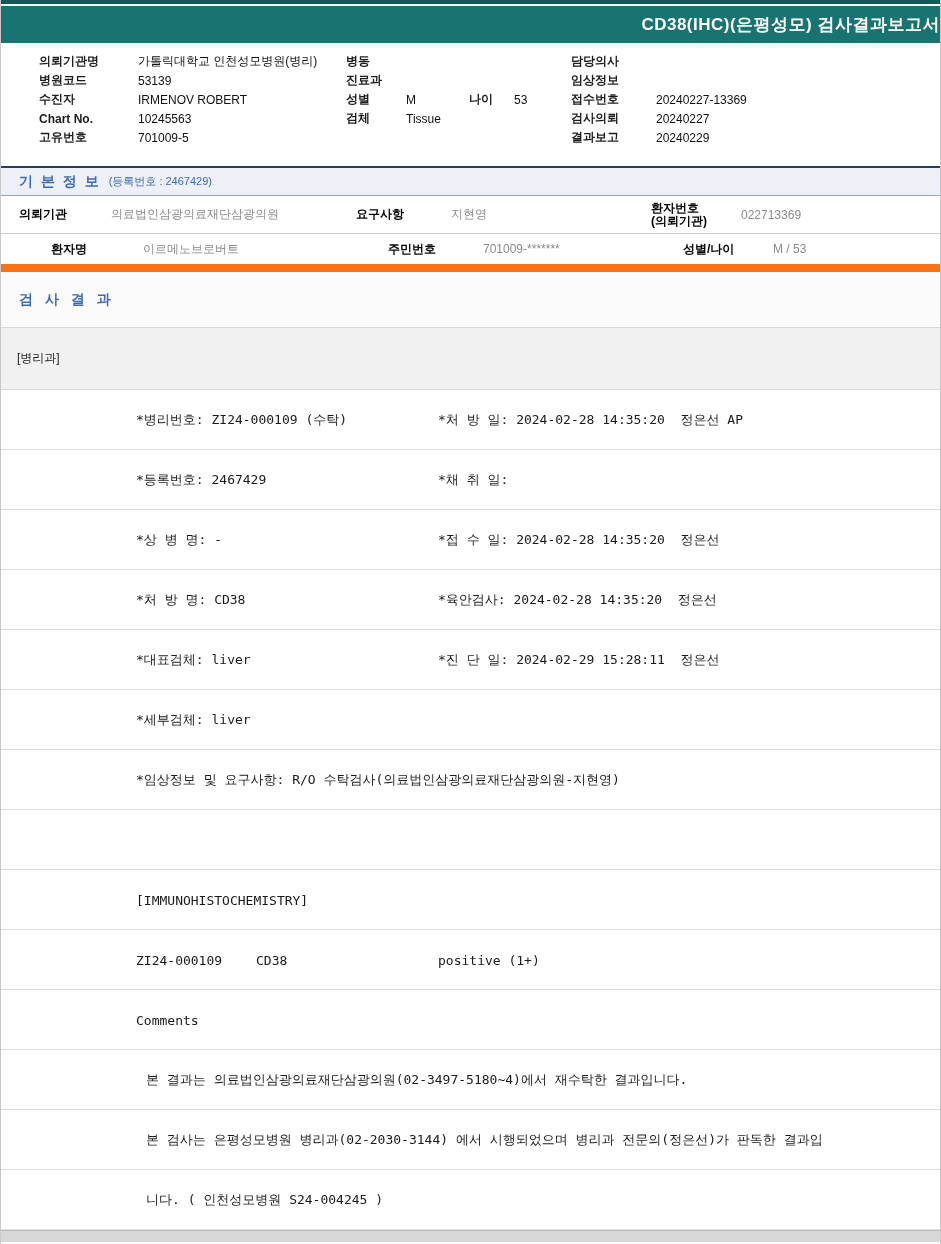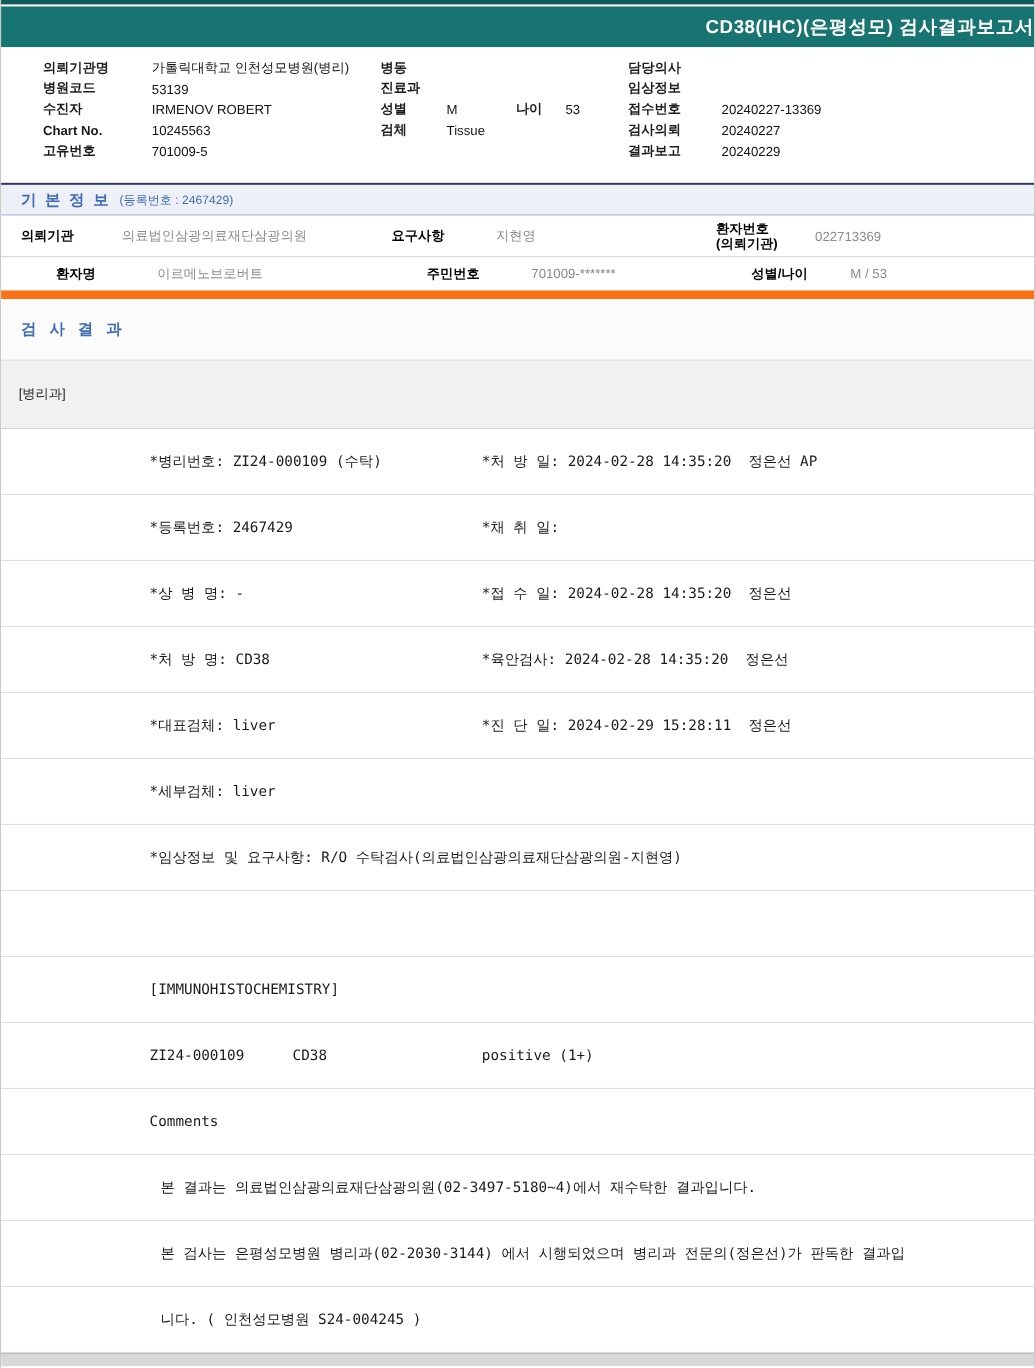--- a/index.html
+++ b/index.html
@@ -58,21 +58,21 @@
   .dept-row { height:62px; background:#f1f1f1; display:flex; align-items:center; padding-left:16px; border-bottom:1px solid #d9d9d9; font-size:12px; color:#1a1a1a; }
 
   .detail-row {
     position:relative; height:60px; background:#fff;
     border-bottom:1px solid #dddddd;
     font-family:"DejaVu Sans Mono", monospace;
     font-size:13px; color:#1a1a1a;
   }
   .detail-row span { position:absolute; top:50%; transform:translateY(-50%); white-space:pre; }
   .dc1 { left:135px; }
-  .dc2 { left:255px;margin-left:10px; }
+  .dc2 { left:255px; }
   .dc3 { left:437px; }
   .detail-row.comment .dc1 { left:145px; }
 
   .hscrollbar { height:12px; background:#d8d8d8; border-top:1px solid #bdbdbd; }
 </style>
 </head>
 <body>
 
 <div class="page">
 

